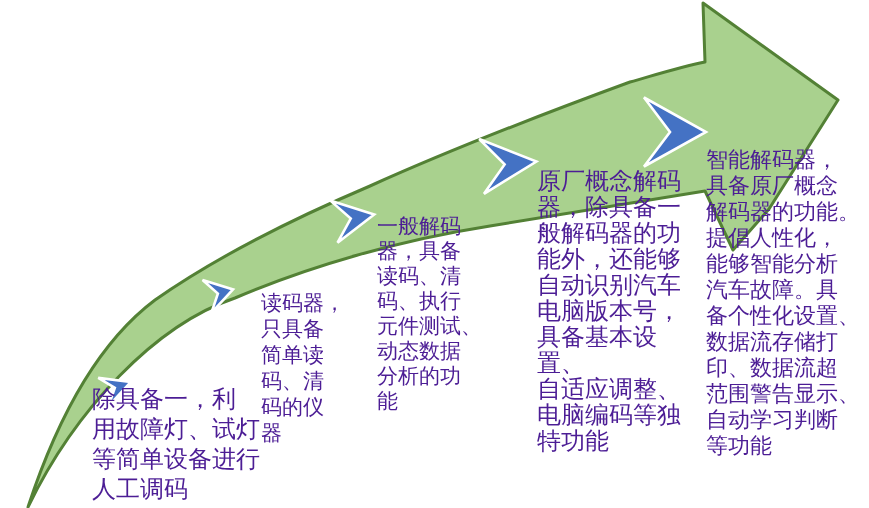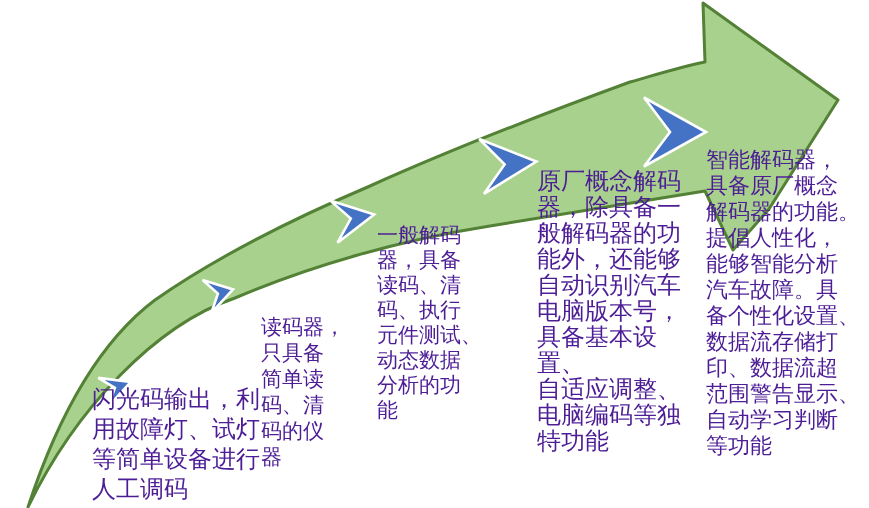--- a/index.html
+++ b/index.html
@@ -25,22 +25,22 @@
   }
   .stage{
     position:absolute;
     color:#4c1d95;
     white-space:pre-line;
     text-align:left;
     line-height:26px;
     font-size:21px;
   }
   .stage1{left:92px;top:384px;width:212px;font-size:24px;line-height:30px;}
-  .stage2{left:261px;top:290px;width:96px;font-size:21px;line-height:26px;margin-top:24px;}
-  .stage3{left:377px;top:222px;width:116px;font-size:21px;line-height:25px;}
+  .stage2{left:261px;top:290px;width:96px;font-size:21px;line-height:26px;}
+  .stage3{left:377px;top:213px;width:116px;font-size:21px;line-height:25px;}
   .stage4{left:537px;top:168px;width:152px;font-size:24px;line-height:26px;}
   .stage5{left:706px;top:147px;width:162px;font-size:22px;line-height:26px;}
 </style>
 </head>
 <body>
 
 <div id="canvas">
 
   <svg id="arrow-svg" width="869" height="508" viewBox="0 0 869 508">
 
@@ -69,21 +69,21 @@
       <polygon class="chevron" points="-20.5,-21.5 20.5,0 -20.5,21.5 -3.3,0"></polygon>
     </g>
     <g transform="translate(509,164) rotate(-5)">
       <polygon class="chevron" points="-27.5,-27.5 27.5,0 -27.5,27.5 -4.4,0"></polygon>
     </g>
     <g transform="translate(675,132)">
       <polygon class="chevron" points="-31,-34.5 31,0 -31,34.5 -5,0"></polygon>
     </g>
   </svg>
 
-  <div class="stage stage1">闪光码输出，利
+  <div class="stage stage1">除具备一，利
 用故障灯、试灯
 等简单设备进行
 人工调码</div>
   <div class="stage stage2">读码器，
 只具备
 简单读
 码、清
 码的仪
 器</div>
   <div class="stage stage3">一般解码

